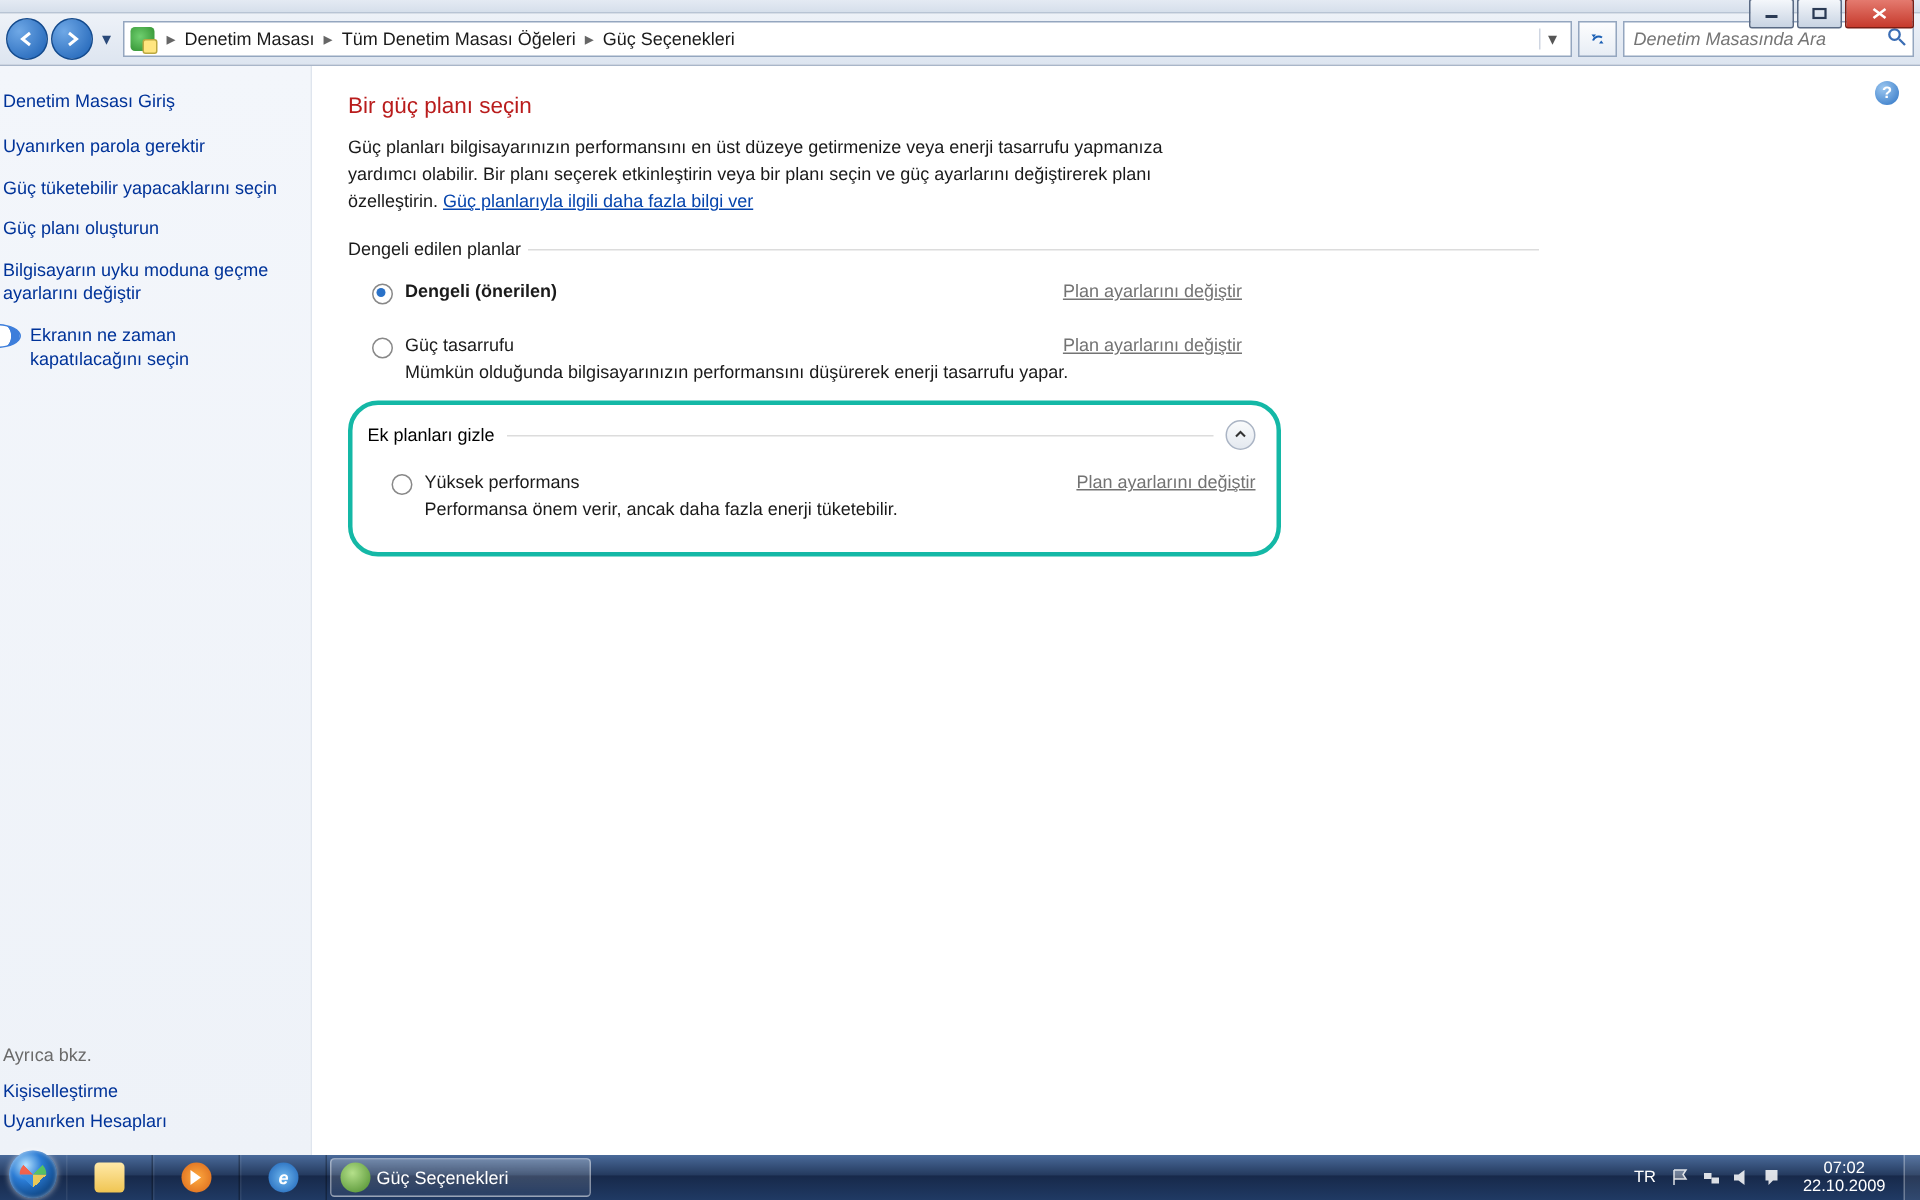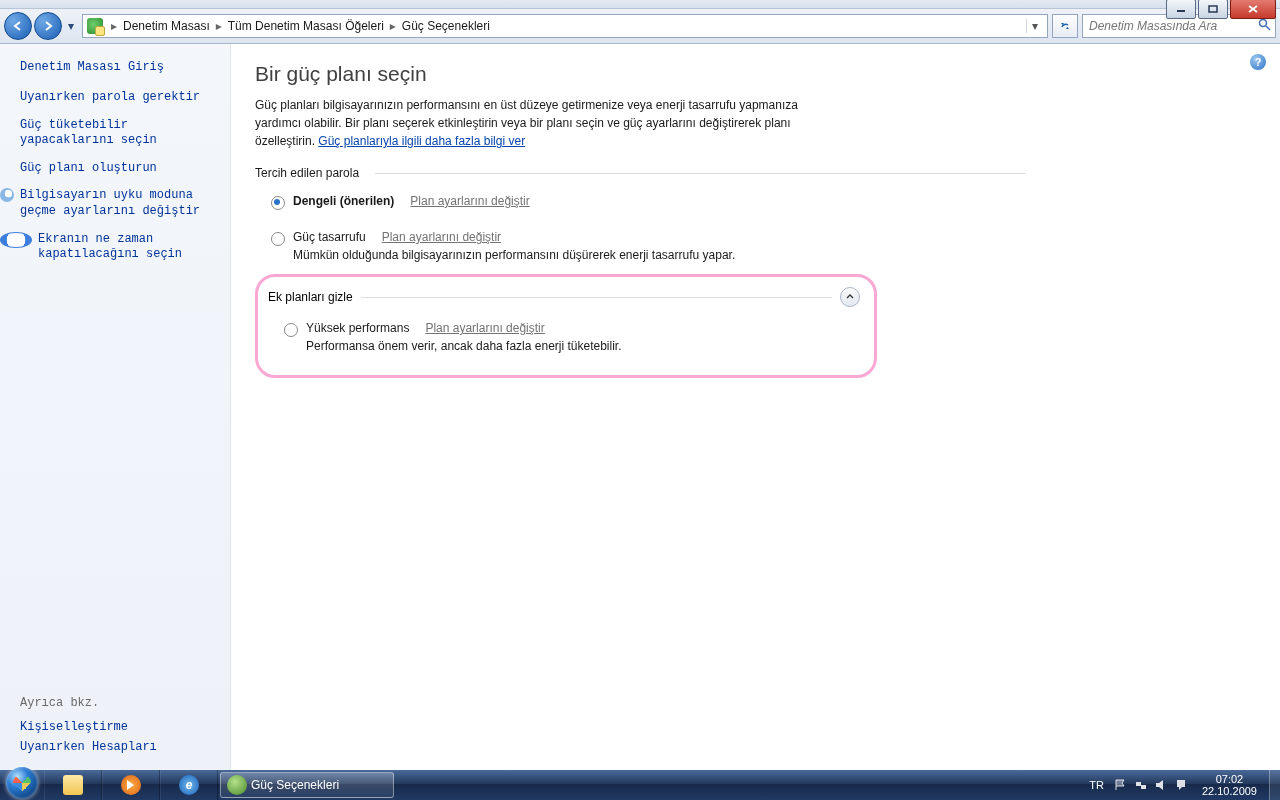--- a/index.html
+++ b/index.html
@@ -115,29 +115,28 @@
     font-size: 12px; font-style: italic; color: #b91c1c;
     background: transparent;
   }
   .searchbox .mag { color: #3a6db4; font-style: normal; }
   
   .body {
     display: flex;
     height: calc(770px - 8px - 34px);
   }
   .sidebar {
-    width: 231px;
+    width: 208px;
     background: linear-gradient(to bottom,#f3f6fb,#eef2f8);
     border-right: 1px solid #dfe5ee;
-    padding: 16px 12px 12px 20px;
+    padding: 16px 12px 12px 2px;
     box-sizing: border-box;
     display: flex;
     flex-direction: column;
     position: relative;
-    font-family: Liberation Mono, monospace;
   }
   .sidebar .home {
     color: #003399;
     font-size: 12px;
     margin-bottom: 16px;
   }
   .sidebar .task {
     color: #003399;
     font-size: 12px;
     margin-bottom: 12px;
@@ -174,23 +173,23 @@
     top: 10px; right: 14px;
     width: 16px; height: 16px;
     border-radius: 50%;
     background: radial-gradient(circle at 35% 30%, #9cc7f0, #2d73c4);
     color: #fff;
     font-size: 11px;
     display: flex; align-items: center; justify-content: center;
     font-weight: bold;
   }
   h1.page-title {
-    color: #404040;
+    color: #b91c1c;
     font-weight: normal;
-    font-size: 21px;
+    font-size: 15px;
     margin: 0 0 10px 0;
   }
   .intro {
     font-size: 12px;
     color: #1a1a1a;
     line-height: 1.5;
     max-width: 580px;
   }
   .intro a { color: #0645ad; text-decoration: underline; }
 
@@ -232,24 +231,24 @@
   }
   .plan .plan-body { flex: 1; }
   .plan .plan-name { font-size: 12px; font-weight: bold; color: #1a1a1a; }
   .plan .plan-desc { font-size: 12px; color: #1a1a1a; margin-top: 4px; }
   .plan .plan-link {
     color: #737373;
     font-size: 12px;
     margin-left: 16px;
     white-space: nowrap;
   }
-  .plan-row { display: flex; align-items: baseline; }
+  .plan-row { display: flex; align-items: baseline; justify-content: space-between; }
 
   .ext-section {
-    border: 3px solid #f9a8d4;
+    border: 3px solid #14b8a6;
     border-radius: 20px;
     padding: 10px 14px 18px 10px;
     margin-top: 8px;
     max-width: 592px;
   }
   .ext-hdr {
     display: flex;
     align-items: center;
     justify-content: space-between;
   }
@@ -434,21 +433,21 @@
   </div>
 
   <div class="content">
     <div class="help-btn">?</div>
 
     <h1 class="page-title">Bir güç planı seçin</h1>
     <div class="intro">
       <span>Güç planları bilgisayarınızın performansını en üst düzeye getirmenize veya enerji tasarrufu yapmanıza yardımcı olabilir. Bir planı seçerek etkinleştirin veya bir planı seçin ve güç ayarlarını değiştirerek planı özelleştirin. </span><a href="#">Güç planlarıyla ilgili daha fazla bilgi ver</a>
     </div>
 
-    <div class="group-label">Tercih edilen parola</div>
+    <div class="group-label">Dengeli edilen planlar</div>
 
     <div class="plan">
       <div class="radio checked"></div>
       <div class="plan-body">
         <div class="plan-row">
           <span class="plan-name">Dengeli (önerilen)</span>
           <a class="plan-link" href="#">Plan ayarlarını değiştir</a>
         </div>
       </div>
     </div>

